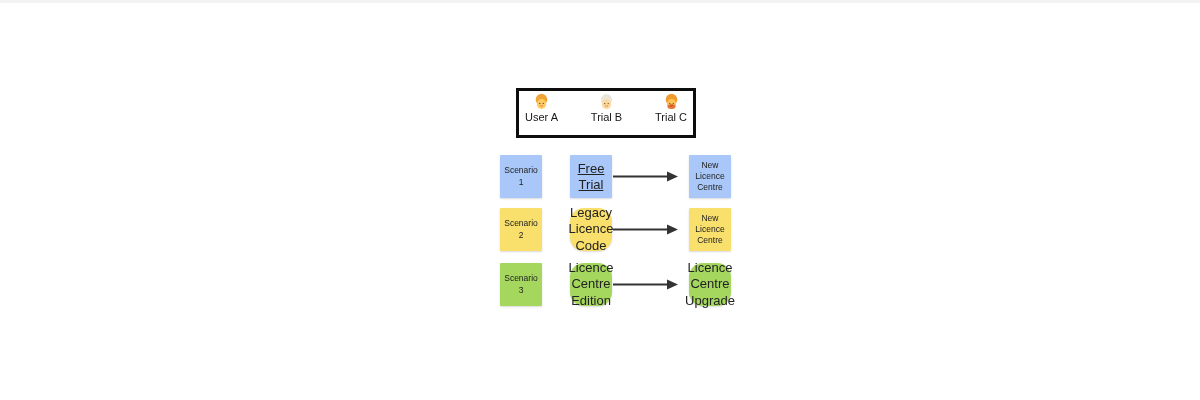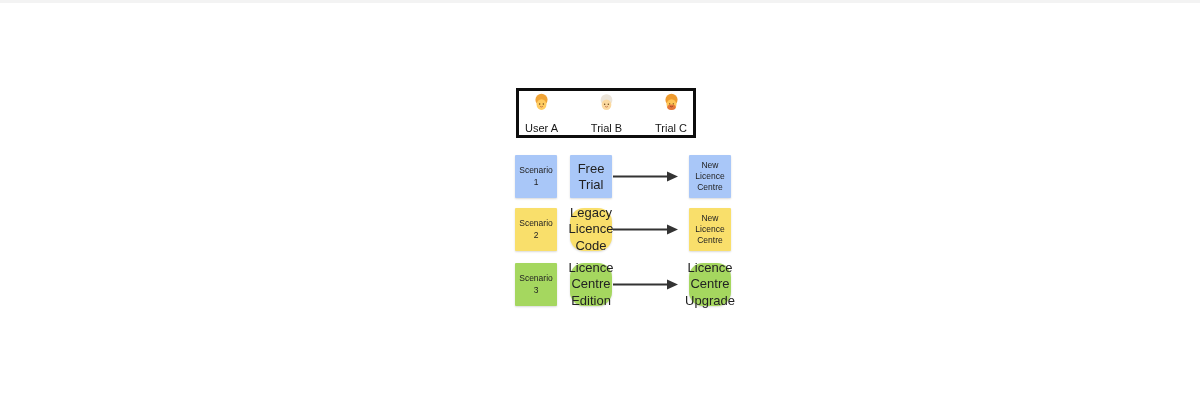--- a/index.html
+++ b/index.html
@@ -22,47 +22,47 @@
     width: 180px; height: 50px;
     box-sizing: border-box;
     background: #ffffff;
     border: 3px solid #0d0d0d;
     display: flex; justify-content: space-between;
     padding: 0 6px;
   }
   .user {
     display: flex; flex-direction: column; align-items: center;
     justify-content: space-between;
-    padding: 2px 0 1px;
+    padding: 2px 0 12px;
   }
   .user-label {
     font-size: 11px; color: #161616; white-space: nowrap;
   }
   .avatar { display: block; width: 19px; height: 19px; }
 
   
   .note {
     position: absolute;
     width: 42px; height: 43px;
     box-sizing: border-box;
     display: flex; align-items: center; justify-content: center;
     text-align: center;
     color: #222222;
     white-space: pre-line;
     border-radius: 1px;
     box-shadow: 0 1px 2px rgba(0,0,0,0.15);
   }
-  .c1 { left: 515px; } .c2 { left: 570px; } .c3 { left: 689px; }
+  .c1 { left: 500px; } .c2 { left: 570px; } .c3 { left: 689px; }
   .r1 { top: 155px; }  .r2 { top: 208px; }  .r3 { top: 263px; }
   .blue   { background: #A9C7F8; }
   .yellow { background: #F9DF6B; }
   .green  { background: #A5D75F; }
   .f-sm { font-size: 8.5px; line-height: 1.32; }
   .f-md { font-size: 13px; line-height: 1.27; border-radius: 14px; }
-  .f-lg { font-size: 13px;  line-height: 1.18; }
+  .f-lg { font-size: 13px;  line-height: 1.18; text-decoration: underline; }
 
   
   .arrow { position: absolute; left: 613px; width: 65px; height: 13px; }
   .a1 { top: 170px; } .a2 { top: 223px; } .a3 { top: 278px; }
 </style>
 </head>
 <body>
 
 <div id="canvas">
 

